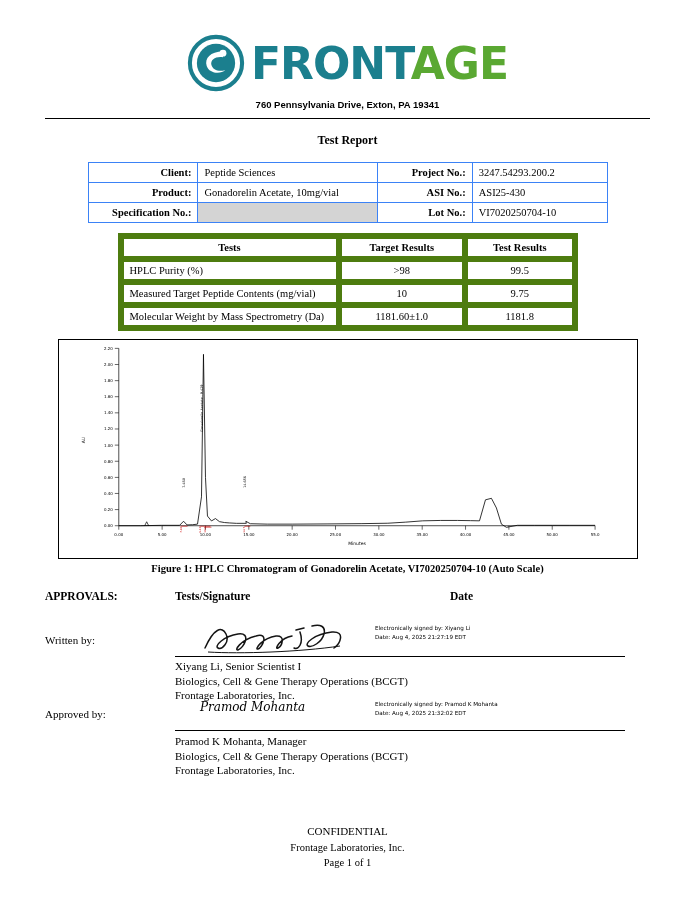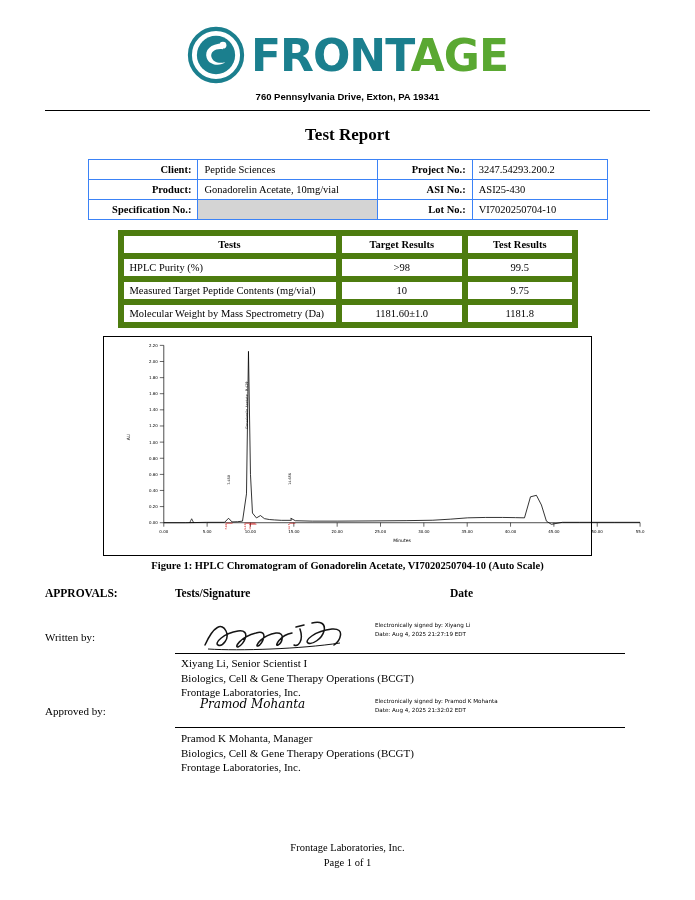--- a/index.html
+++ b/index.html
@@ -8,66 +8,66 @@
     width:695px; height:900px;
     background:#ffffff;
     font-family:"Liberation Serif", serif;
     color:#000;
     position:relative;
     overflow:hidden;
   }
   .page { position:relative; width:695px; height:900px; padding:0 45px; }
 
   
-  .logo-row { display:flex; justify-content:center; align-items:center; padding-top:26px; }
+  .logo-row { display:flex; justify-content:center; align-items:center; padding-top:34px; }
   .logo-mark { width:58px; height:58px; flex:0 0 auto; }
   .logo-text { font-family:"DejaVu Sans", sans-serif; font-weight:bold; font-size:44px; letter-spacing:-1px; margin-left:6px; }
   .logo-text .teal { color:#1b7f8e; }
   .logo-text .green { color:#5aa832; }
   .addr { text-align:center; font-family:"Liberation Sans", sans-serif; font-weight:bold; font-size:9.5px; margin-top:6px; line-height:1.45; }
   .rule { border-bottom:1px solid #000; margin:6px 0 0 0; }
 
-  .report-title { text-align:center; font-weight:bold; font-size:17px; margin-top:14px; font-family:"Liberation Serif", serif; }
+  .report-title { text-align:center; font-weight:bold; font-size:12px; margin-top:14px; font-family:"Liberation Serif", serif; }
 
   
   table { border-collapse:collapse; }
   .info-table { width:520px; margin:14px auto 0 auto; font-size:10.5px; }
   .info-table td { border:1px solid #3b82f6; padding:3px 6px; height:20px; }
   .lbl { text-align:right; font-weight:bold; white-space:nowrap; }
   .w-lbl1 { width:110px; }
   .w-val1 { width:180px;margin-top:36px; }
   .w-lbl2 { width:95px; }
   .w-val2 { width:135px; }
   .shaded { background:#d4d4d4; }
 
   
   .res-table { width:460px; margin:10px auto 0 auto; font-size:10.5px; }
   .res-table th, .res-table td { border:6px solid #4d7c0f; padding:3px 6px; }
   .res-table th { font-weight:bold; text-align:center; }
   .res-table td.name { text-align:left; width:218px; }
   .res-table td.c { text-align:center; }
 
   
-  .chrom-wrap { margin:8px auto 13px auto; width:489px; }
+  .chrom-wrap { margin:8px auto 13px auto; width:580px; }
   .chrom-box { border:1px solid #000; background:#fff; position:relative; height:220px; }
   .fig-cap { text-align:center; font-weight:bold; font-size:10.5px; margin-top:4px; }
 
   
   .appr { margin-top:16px; position:relative; font-size:11px; }
   .appr-head { display:flex; font-weight:bold; font-size:11.5px; }
   .appr-head .c1 { width:130px; }
   .appr-head .c2 { width:230px; }
   .appr-head .c3 { flex:1; text-align:left; padding-left:45px; }
 
   .sig-block { position:relative; margin-top:10px; min-height:74px; }
   .sig-label { position:absolute; left:0; top:22px; font-size:11px; }
   .sig-line { position:absolute; left:130px; right:25px; top:44px; border-bottom:1px solid #000; }
   .sig-img { position:absolute; left:155px; top:6px; }
   .esign { position:absolute; left:330px; top:12px; font-family:"DejaVu Sans", sans-serif; font-size:5.6px; line-height:1.7; }
-  .sig-name { position:absolute; left:136px; top:47px; font-size:11px; line-height:1.35; }
+  .sig-name { position:absolute; left:130px; top:47px; font-size:11px; line-height:1.35; }
 
   .sig-block2 { position:relative; margin-top:10px; min-height:78px; }
   .sig-block2 .sig-label { top:12px; }
   .sig-block2 .sig-line { top:34px; }
   .sig-block2 .sig-img { left:155px; top:4px; }
   .sig-block2 .esign { top:4px; }
   .sig-block2 .sig-name { top:38px; }
 
   
   .footer { position:absolute; left:0; right:0; bottom:30px; text-align:center; font-size:10.5px; line-height:1.45; }
@@ -274,17 +274,18 @@
       </div>
       <div class="sig-name">
         <div>Pramod K Mohanta, Manager</div>
         <div>Biologics, Cell &amp; Gene Therapy Operations (BCGT)</div>
         <div>Frontage Laboratories, Inc.</div>
       </div>
     </div>
   </div>
 
   <div class="footer">
+    <div class="conf">CONFIDENTIAL</div>
     <div>Frontage Laboratories, Inc.</div>
     <div>Page 1 of 1</div>
   </div>
 
 </div>
 
 </body></html>

